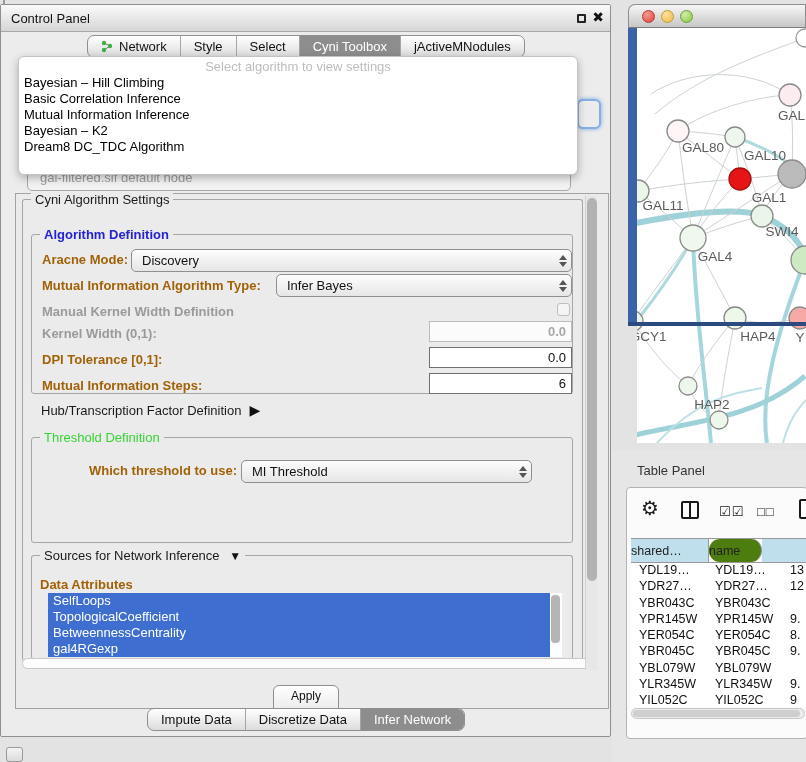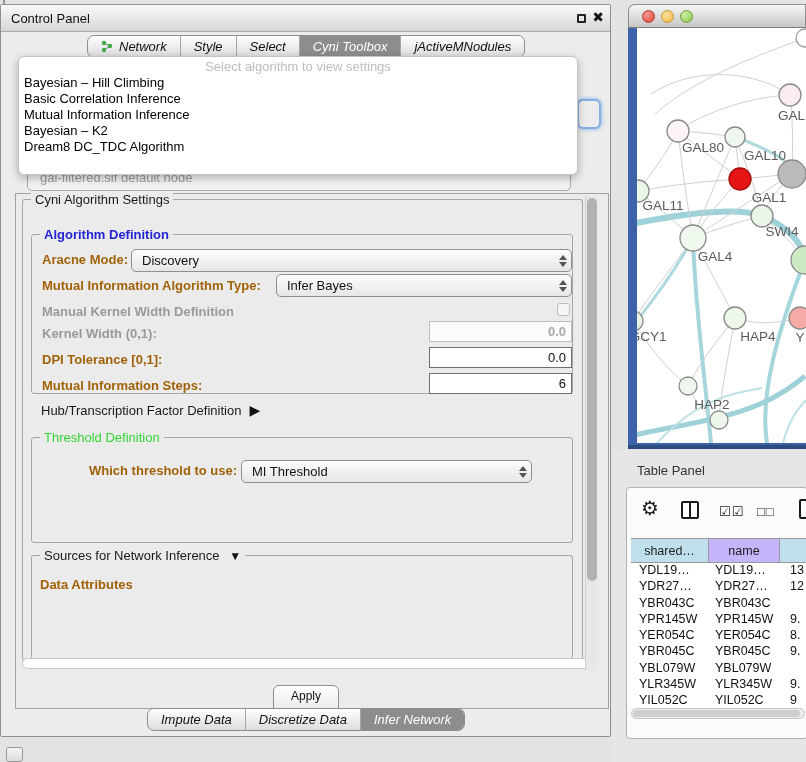--- a/index.html
+++ b/index.html
@@ -11,21 +11,21 @@
   .control-panel{position:absolute;left:0;top:4px;width:611px;height:733px;border:1px solid #8f8f8f;border-radius:2px;background:#ececec;}
   .cp-titlebar{position:relative;height:27px;background:linear-gradient(#fafafa,#d6d6d6);border-bottom:1px solid #a8a8a8;}
   .cp-title{position:absolute;left:10px;top:0;line-height:27px;color:#111;}
   .float-icon{position:absolute;right:24px;top:9px;width:9px;height:9px;border:2px solid #222;border-radius:1px;}
   .close-icon{position:absolute;right:6px;top:4px;font-weight:bold;font-size:14px;color:#111;cursor:default;}
 
   
   .tabbar{position:absolute;display:flex;border:1px solid #8f8f8f;border-radius:7px;overflow:hidden;background:linear-gradient(#ffffff,#dcdcdc);height:23px;}
   .tabbar.top{left:86px;top:30px;}
   .tabbar.bottom{left:146px;top:703px;}
-  .tab{padding:0 13px;line-height:21px;border-right:1px solid #a5a5a5;color:#111;display:flex;align-items:center;gap:5px;white-space:nowrap;font-style:italic;}
+  .tab{padding:0 13px;line-height:21px;border-right:1px solid #a5a5a5;color:#111;display:flex;align-items:center;gap:5px;white-space:nowrap;}
   .tab:last-child{border-right:none;}
   .tab.selected{background:#8d8d8d;color:#fff;}
 
   
   .combo-ghost{position:absolute;left:26px;top:160px;width:544px;height:26px;border:1px solid #a8a8a8;border-radius:5px;background:#f2f2f2;z-index:5;color:#9b9b9b;line-height:24px;padding-left:12px;overflow:hidden;}
   .combo-ghost-right{position:absolute;left:576px;top:94px;width:24px;height:30px;border:2px solid #85aee3;border-radius:6px;background:#ececec;z-index:5;box-shadow:0 0 4px #7aa8e0;}
 
   
   .algo-overlay{position:absolute;left:18px;top:56px;width:560px;height:119px;background:#fff;border:1px solid #c4c4c4;border-radius:6px;box-shadow:0 3px 8px rgba(0,0,0,.28);z-index:30;padding-top:1px;}
   .algo-placeholder{text-align:center;color:#bdbdbd;height:17px;line-height:17px;}
@@ -66,21 +66,21 @@
   .attr-item{height:16px;line-height:16px;background:#3e6ed0;color:#fff;padding-left:5px;width:502px;}
   .attr-vthumb{position:absolute;right:2px;top:2px;width:9px;height:48px;background:#b5b5b5;border-radius:4px;}
 
   .hscroll{position:absolute;left:6px;top:464px;width:570px;height:11px;background:#fdfdfd;border:1px solid #c8c8c8;border-radius:6px;}
   .vscroll{position:absolute;left:569px;top:2px;width:12px;height:474px;background:#e7e7e7;border-left:1px solid #d2d2d2;}
   .vthumb{position:absolute;left:1px;top:2px;width:10px;height:383px;background:#b2b2b2;border-radius:5px;}
 
   .apply-btn{position:absolute;left:257px;top:491px;width:66px;height:36px;border:1px solid #8f8f8f;border-radius:6px;background:linear-gradient(#ffffff,#e2e2e2);font-size:12px;line-height:21px;text-align:center;color:#111;}
 
   
-  .net-window{position:absolute;left:628px;top:4px;width:178px;height:445px;}
+  .net-window{position:absolute;left:628px;top:4px;width:178px;height:322px;}
   .net-titlebar{position:absolute;left:0;top:0;right:0;height:24px;border:1px solid #8e8e8e;border-bottom:1px solid #7e7e7e;border-top-left-radius:7px;background:linear-gradient(#f6f6f6,#c7c7c7);}
   .light{position:absolute;top:5px;width:13px;height:13px;border-radius:50%;}
   .light.red{left:13px;background:radial-gradient(circle at 35% 30%,#f49a92,#e14338);border:1px solid #b23b31;}
   .light.yellow{left:32px;background:radial-gradient(circle at 35% 30%,#fbe1a0,#f2b840);border:1px solid #c49a36;}
   .light.green{left:51px;background:radial-gradient(circle at 35% 30%,#d2eda8,#84c943);border:1px solid #6f9e3a;}
   .net-frame{position:absolute;left:0;top:24px;right:0;bottom:0;background:#3c63a7;}
   .net-canvas{position:absolute;left:9px;top:0;width:169px;height:415px;background:#fff;overflow:hidden;}
   .net-bottom-dark{position:absolute;left:0;right:0;bottom:0;height:4px;background:#2a4a80;}
 
   
@@ -89,23 +89,23 @@
   .tp-card{position:absolute;left:14px;top:37px;width:182px;height:252px;background:#fbfbfb;border:1px solid #b3b3b3;border-radius:4px;overflow:hidden;}
   .tp-toolbar{position:absolute;left:0;top:0;right:0;height:50px;}
   .icon-gear{position:absolute;left:14px;top:8px;font-size:20px;color:#1a1a1a;}
   .icon-cols{position:absolute;left:54px;top:13px;width:18px;height:18px;border:2px solid #1a1a1a;border-radius:2px;}
   .icon-cols:before{content:"";position:absolute;left:6px;top:0;bottom:0;width:2px;background:#1a1a1a;}
   .icon-cbx{position:absolute;left:92px;top:16px;font-size:13px;letter-spacing:1px;color:#222;}
   .icon-ebx{position:absolute;left:130px;top:16px;font-size:13px;letter-spacing:1px;color:#222;}
   .icon-doc{position:absolute;left:172px;top:11px;width:16px;height:20px;border:2px solid #1a1a1a;border-radius:2px;background:#fff;}
   .tp-table{position:absolute;left:4px;top:50px;right:0;}
   .tp-header{display:flex;height:25px;border-top:1px solid #999;border-bottom:1px solid #999;font-size:12.5px;color:#222;}
-  .tp-hcell{border-right:1px solid #999;text-align:center;line-height:24px;overflow:hidden;white-space:nowrap;}
+  .tp-hcell{border-right:1px solid #999;text-align:left;line-height:24px;overflow:hidden;white-space:nowrap;}
   .tp-hcell.c1{width:78px;background:#bfdfec;}
-  .tp-hcell.c2{width:71px;background:#c4b5fd;}
+  .tp-hcell.c2{width:53px;background:#4d7c0f;border-radius:11px;}
   .tp-hcell.c3{flex:1;background:#bfdfec;border-right:none;}
   .tp-rows{height:144px;overflow:hidden;background:#fff;}
   .tp-row{display:flex;height:16.3px;font-size:12.5px;color:#111;}
   .tp-cell{overflow:hidden;white-space:nowrap;}
   .tp-cell.c1{width:78px;padding-left:8px;}
   .tp-cell.c2{width:75px;padding-left:6px;}
   .tp-cell.c3{flex:1;padding-left:6px;}
   .tp-hscroll{position:absolute;left:0;right:2px;top:169px;height:11px;background:#ececec;border:1px solid #c6c6c6;border-radius:6px;margin-top:1px;}
   .tp-hthumb{position:absolute;left:1px;top:1px;height:7px;width:97%;background:#cfcfcf;border-radius:4px;}
 
@@ -204,20 +204,28 @@
           </div>
 
         </div>
 
         <div class="gbox src-box">
           <span class="legend">
             <span>Sources for Network Inference</span>
             <span class="tri-down">▼</span>
           </span>
           <span class="lbl b" style="left:8px;top:21px;">Data Attributes</span>
+          <div class="attr-list" id="attr-list">
+
+          <div class="attr-item">SelfLoops</div>
+              <div class="attr-item">TopologicalCoefficient</div>
+              <div class="attr-item">BetweennessCentrality</div>
+              <div class="attr-item">gal4RGexp</div>
+              <div class="attr-vthumb"></div>
+            </div>
         </div>
       </div>
 
       <div class="hscroll"></div>
       <div class="vscroll">
         <div class="vthumb"></div>
       </div>
       <div class="apply-btn">Apply</div>
     </div>
 

